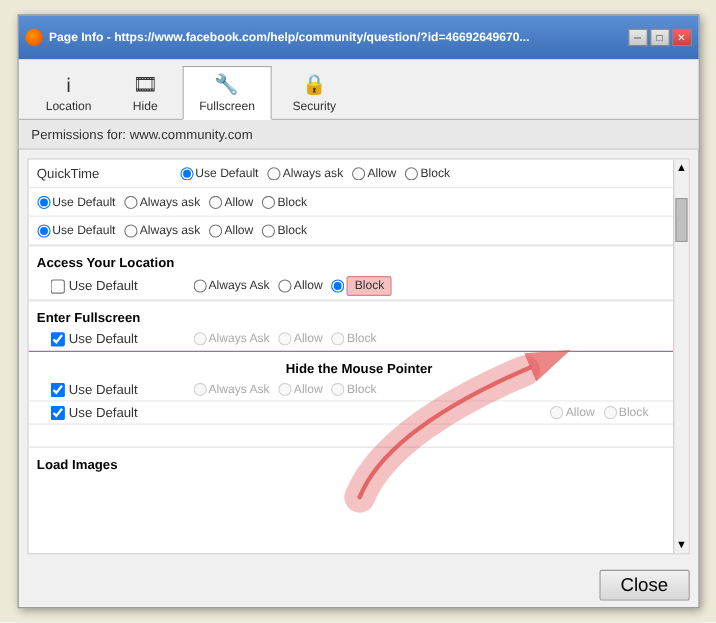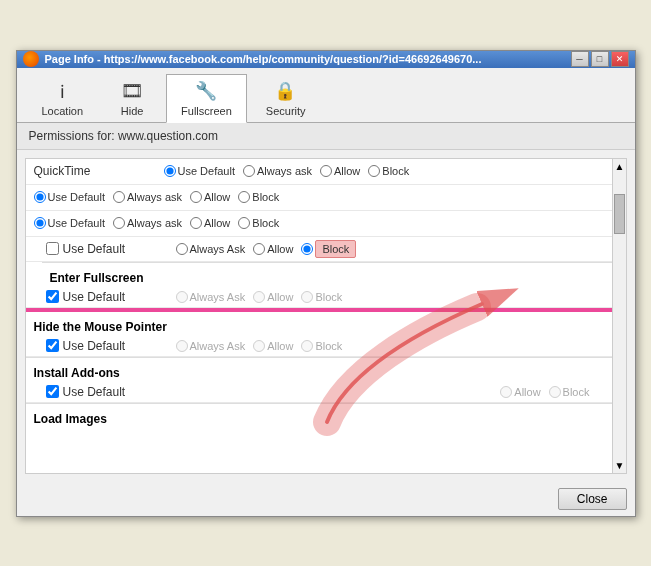--- a/index.html
+++ b/index.html
@@ -19,21 +19,21 @@
       border: 1px solid #888;
       box-shadow: 2px 2px 8px rgba(0,0,0,0.4);
     }
     .titlebar {
       background: linear-gradient(to bottom, #5a8fd4 0%, #3a6fba 100%);
       color: white;
       padding: 4px 6px;
       display: flex;
       align-items: center;
       justify-content: space-between;
-      height: 17px;
+      height: 40px;
     }
     .titlebar-left {
       display: flex;
       align-items: center;
       gap: 6px;
     }
     .firefox-icon {
       width: 16px;
       height: 16px;
       background: radial-gradient(circle at 40% 40%, #ff9500, #e34500);
@@ -109,21 +109,21 @@
       color: #333;
     }
     .permissions-label-bar span {
       font-weight: normal;
     }
 
     .content-area {
       background: white;
       margin: 8px;
       border: 1px solid #ccc;
-      height: 316px;
+      height: 360px;
       overflow: hidden;
       position: relative;
       display: flex;
     }
     .scroll-content {
       flex: 1;
       overflow-y: auto;
       padding: 0;
     }
     .scrollbar {
@@ -208,21 +208,21 @@
 
     .bottom-bar {
       padding: 6px 8px;
       display: flex;
       justify-content: flex-end;
     }
     .close-btn {
       background: linear-gradient(to bottom, #f0f0f0, #d8d8d8);
       border: 1px solid #999;
       padding: 3px 18px;
-      font-size: 12px;
+      font-size: 17px;
       cursor: pointer;
       border-radius: 2px;
     }
   </style>
 </head>
 <body>
 
 <div class="window">
 
   <div class="titlebar">
@@ -250,21 +250,21 @@
       <div class="tab-icon">🔧</div>
       <span class="tab-label">Fullscreen</span>
     </div>
     <div class="tab">
       <div class="tab-icon">🔒</div>
       <span class="tab-label">Security</span>
     </div>
   </div>
 
   <div class="permissions-label-bar">
-    <span>Permissions for:</span>&nbsp;<span>www.question.com</span>
+    <span>Permissions for:</span>&nbsp;<span>www.community.com</span>
   </div>
 
   <div class="content-area">
     <div class="scroll-content">
 
       <div class="perm-row">
         <div class="perm-row-name">QuickTime</div>
         <div class="perm-options">
           <div class="radio-group">
             <input type="radio" name="qt" checked="" style="">
@@ -320,20 +320,23 @@
             <input type="radio" name="vlc" style="">
             <label>Allow</label>
           </div>
           <div class="radio-group">
             <input type="radio" name="vlc" style="">
             <label>Block</label>
           </div>
         </div>
       </div>
 
+      <div style="padding: 8px 8px 2px 8px; border-top: 1px solid #ddd;">
+        <strong>Access Your Location</strong>
+      </div>
       <div class="section-row" style="position:relative;">
         <div class="check-group">
           <input type="checkbox" style="">
           <label>Use Default</label>
         </div>
         <div class="perm-options">
           <div class="radio-group">
             <input type="radio" name="loc" style="">
             <label>Always Ask</label>
           </div>
@@ -341,21 +344,21 @@
             <input type="radio" name="loc" style="">
             <label>Allow</label>
           </div>
           <div class="radio-group">
             <input type="radio" name="loc" checked="" style="">
             <label class="highlight-block">Block</label>
           </div>
         </div>
       </div>
 
-      <div style="padding: 8px 8px 2px 8px; border-top: 1px solid #ddd; margin-left: 16px;">
+      <div style="padding: 8px 8px 2px 8px; border-top: 1px solid #ddd;">
         <strong>Enter Fullscreen</strong>
       </div>
       <div class="section-row">
         <div class="check-group">
           <input type="checkbox" checked="" style="">
           <label>Use Default</label>
         </div>
         <div class="perm-options">
           <div class="radio-group disabled">
             <input type="radio" name="fs" disabled="" style="">
@@ -365,21 +368,21 @@
             <input type="radio" name="fs" disabled="" style="">
             <label style="color:#aaa;">Allow</label>
           </div>
           <div class="radio-group disabled">
             <input type="radio" name="fs" disabled="" style="">
             <label style="color:#aaa;">Block</label>
           </div>
         </div>
       </div>
 
-      <div style="padding: 8px 8px 2px 8px; border-top: 4px solid #ec4899;">
+      <div style="padding: 8px 8px 2px 24px; border-top: 1px solid #ec4899; text-align: center;">
         <strong>Hide the Mouse Pointer</strong>
       </div>
       <div class="section-row">
         <div class="check-group">
           <input type="checkbox" checked="" style="">
           <label>Use Default</label>
         </div>
         <div class="perm-options">
           <div class="radio-group disabled">
             <input type="radio" name="mp" disabled="" style="">
@@ -389,41 +392,38 @@
             <input type="radio" name="mp" disabled="" style="">
             <label style="color:#aaa;">Allow</label>
           </div>
           <div class="radio-group disabled">
             <input type="radio" name="mp" disabled="" style="">
             <label style="color:#aaa;">Block</label>
           </div>
         </div>
       </div>
 
-      <div style="padding: 8px 8px 2px 8px; border-top: 1px solid #ddd;">
-        <strong>Install Add-ons</strong>
-      </div>
       <div class="section-row">
         <div class="check-group">
           <input type="checkbox" checked="" style="">
           <label>Use Default</label>
         </div>
         <div class="perm-options" style="justify-content: flex-end; padding-right: 8px;">
           <div class="radio-group disabled">
             <input type="radio" name="ao" disabled="" style="">
             <label style="color:#aaa;">Allow</label>
           </div>
           <div class="radio-group disabled">
             <input type="radio" name="ao" disabled="" style="">
             <label style="color:#aaa;">Block</label>
           </div>
         </div>
       </div>
 
-      <div style="padding: 8px 4px 2px 8px; border-top: 1px solid #ddd;">
+      <div style="padding: 8px 4px 2px 8px; border-top: 1px solid #ddd; margin-top: 20px;">
         <strong>Load Images</strong>
       </div>
 
     </div>
 
     <div class="scrollbar">
       <div style="font-size:10px; text-align:center; padding:2px; cursor:pointer;">▲</div>
       <div class="scrollbar-thumb"></div>
       <div style="flex:1;"></div>
       <div style="font-size:10px; text-align:center; padding:2px; cursor:pointer;">▼</div>

